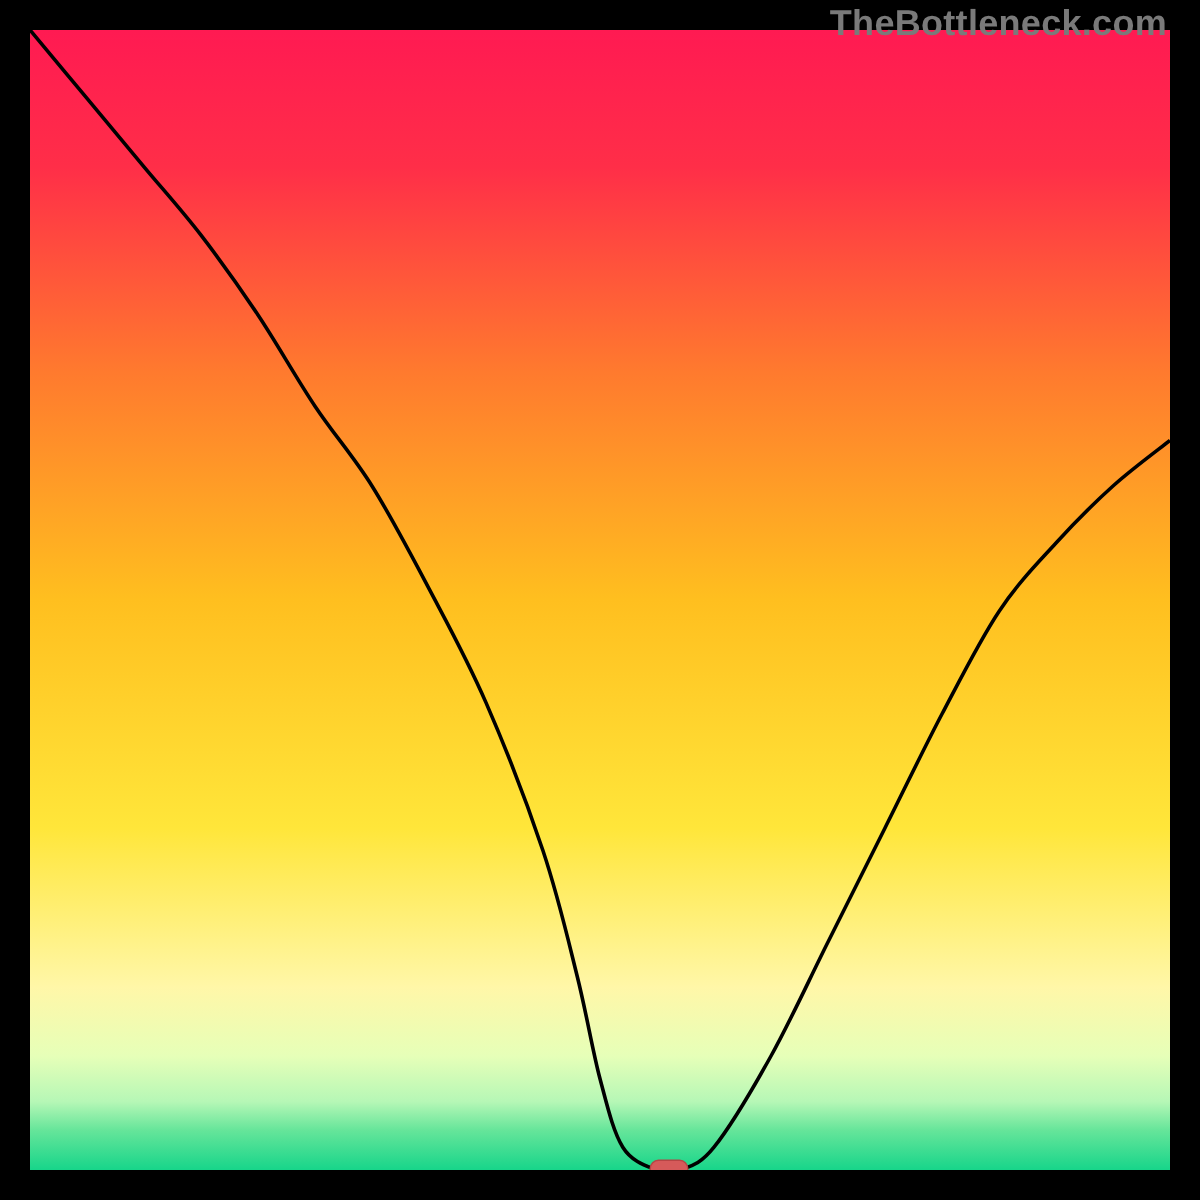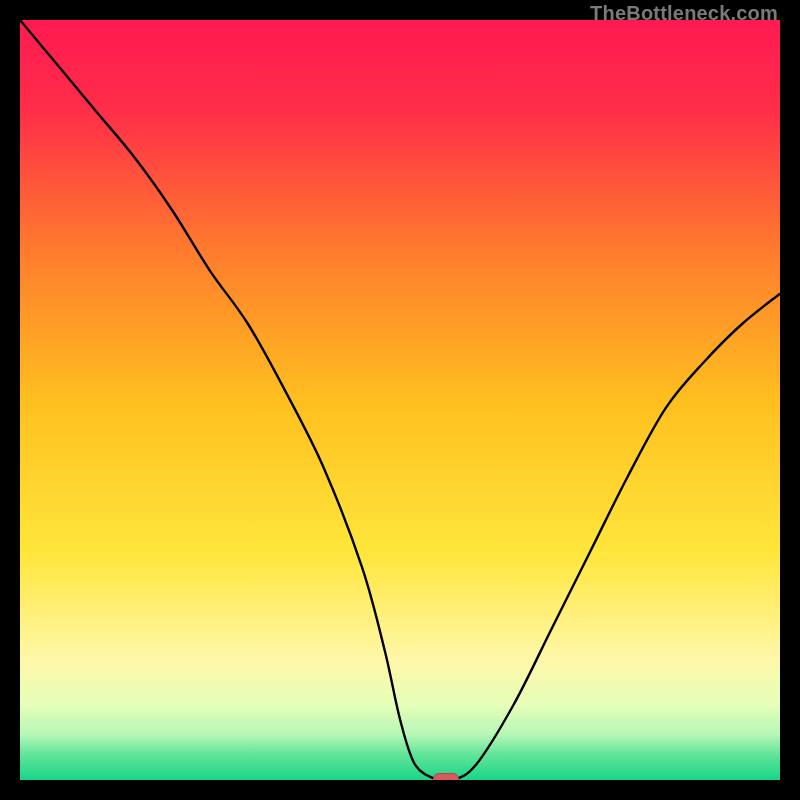--- a/index.html
+++ b/index.html
@@ -29,21 +29,21 @@
     position: absolute;
     left: 0;
     top: 0;
     width: 100%;
     height: 100%;
   }
   .attribution {
     position: absolute;
     top: 2px;
     right: 22px;
-    font-size: 20px;
+    font-size: 24px;
     font-weight: bold;
     color: #7a7a7a;
     font-family: Arial, sans-serif;
     letter-spacing: 0.2px;
   }
   svg.curve {
     position: absolute;
     left: 0;
     top: 0;
     width: 100%;

